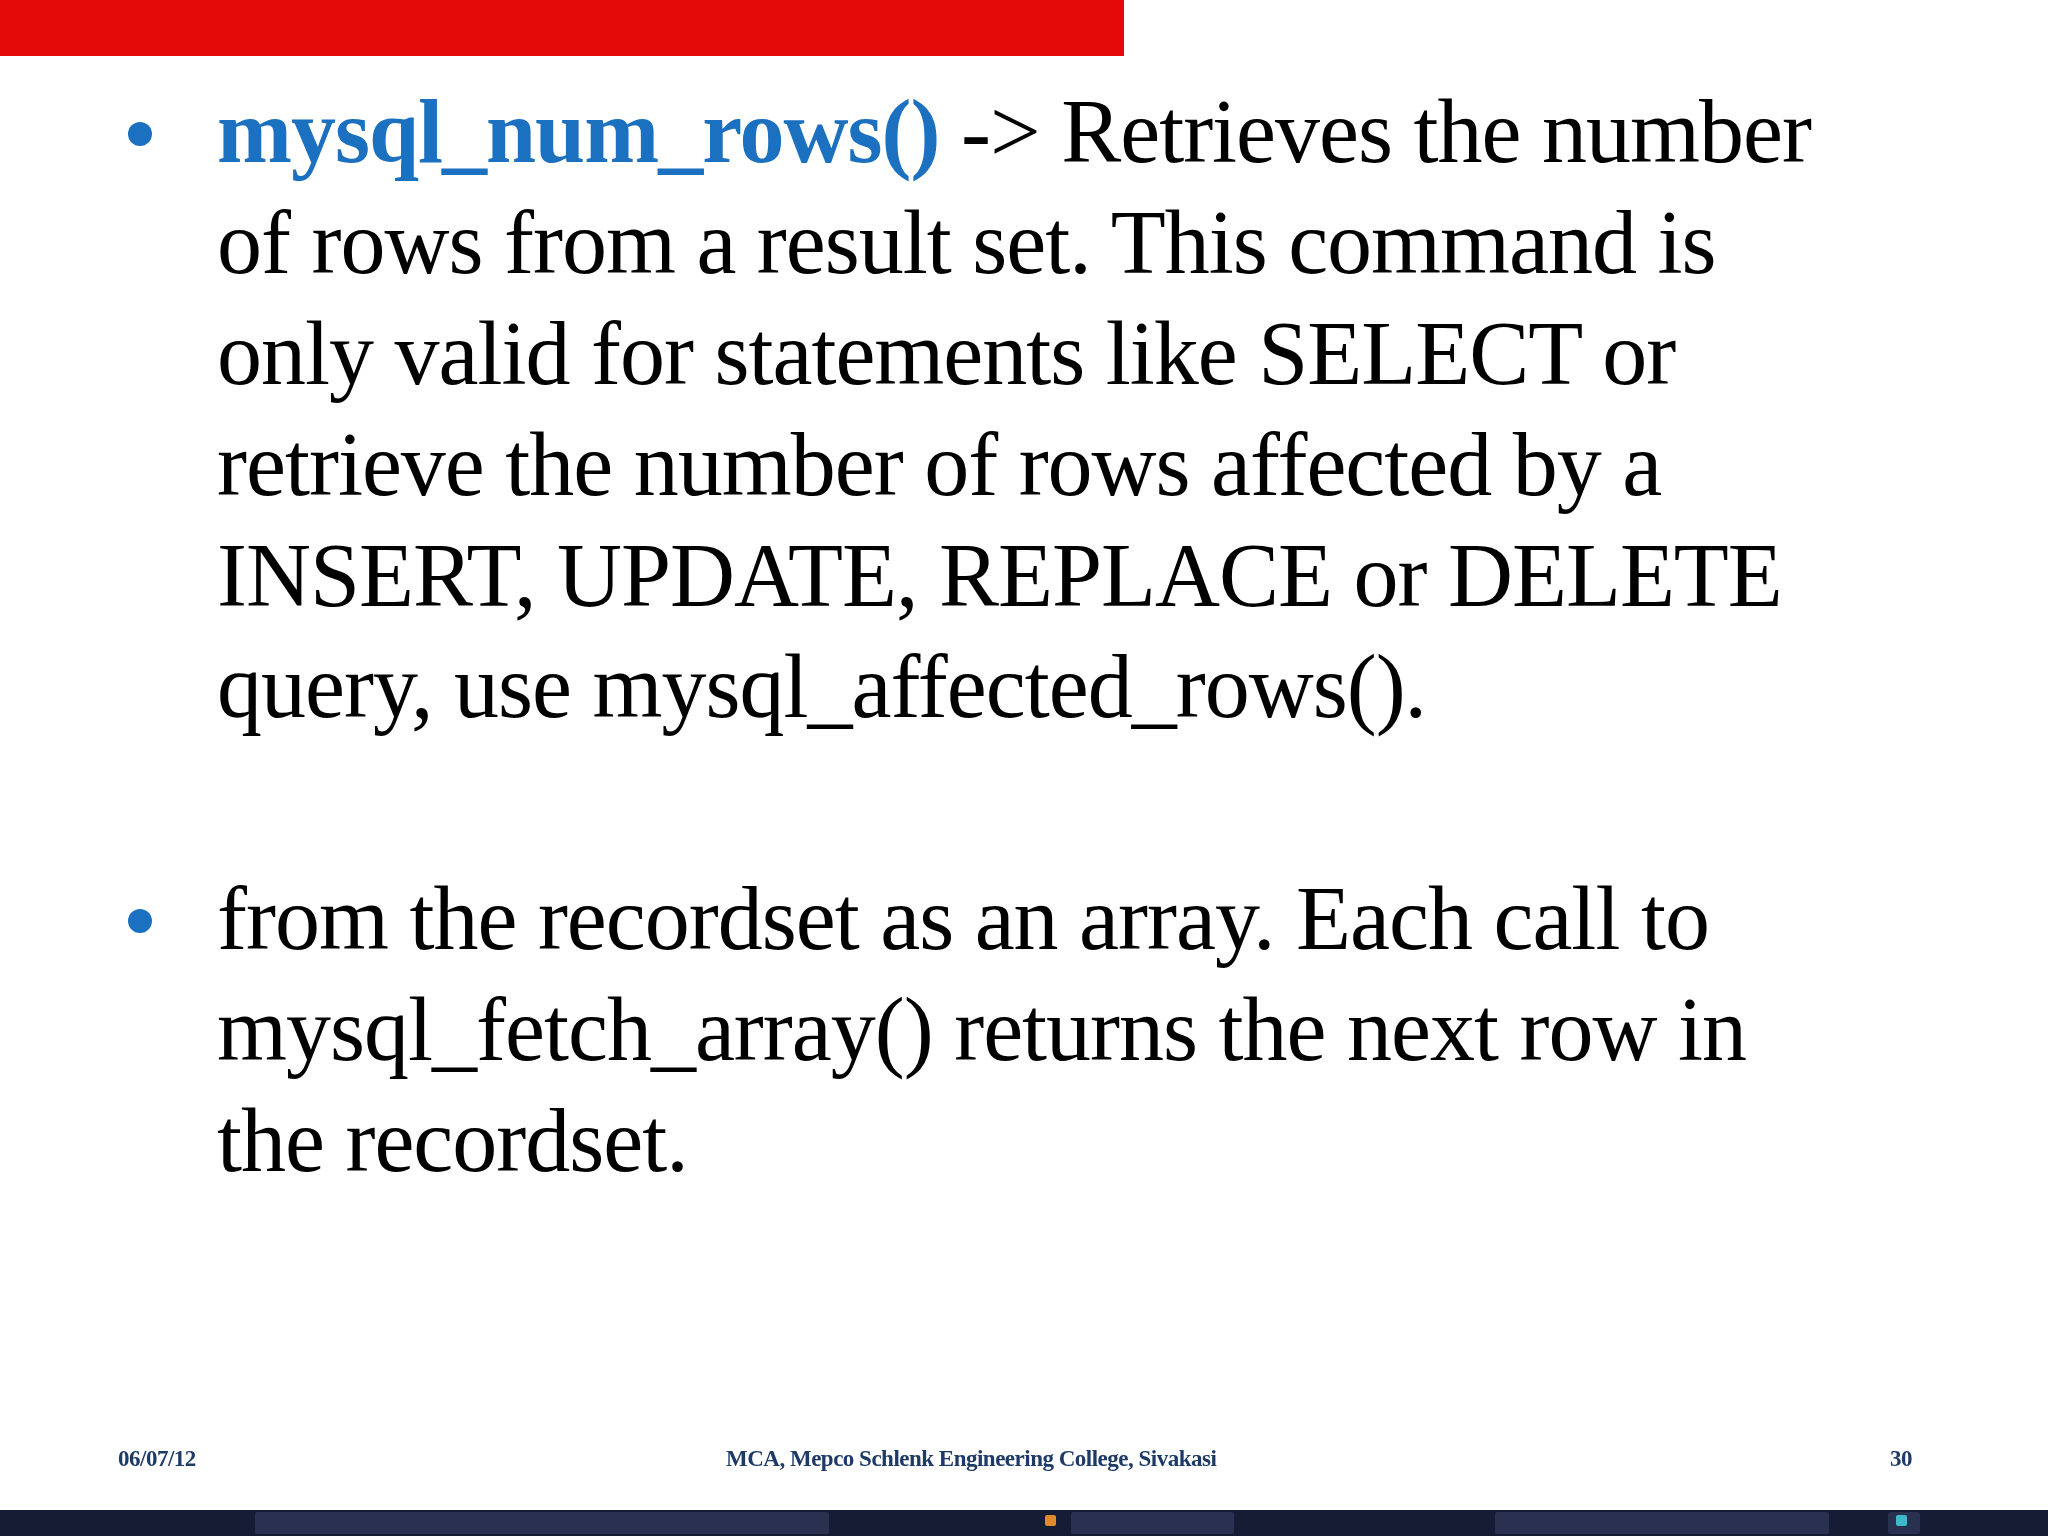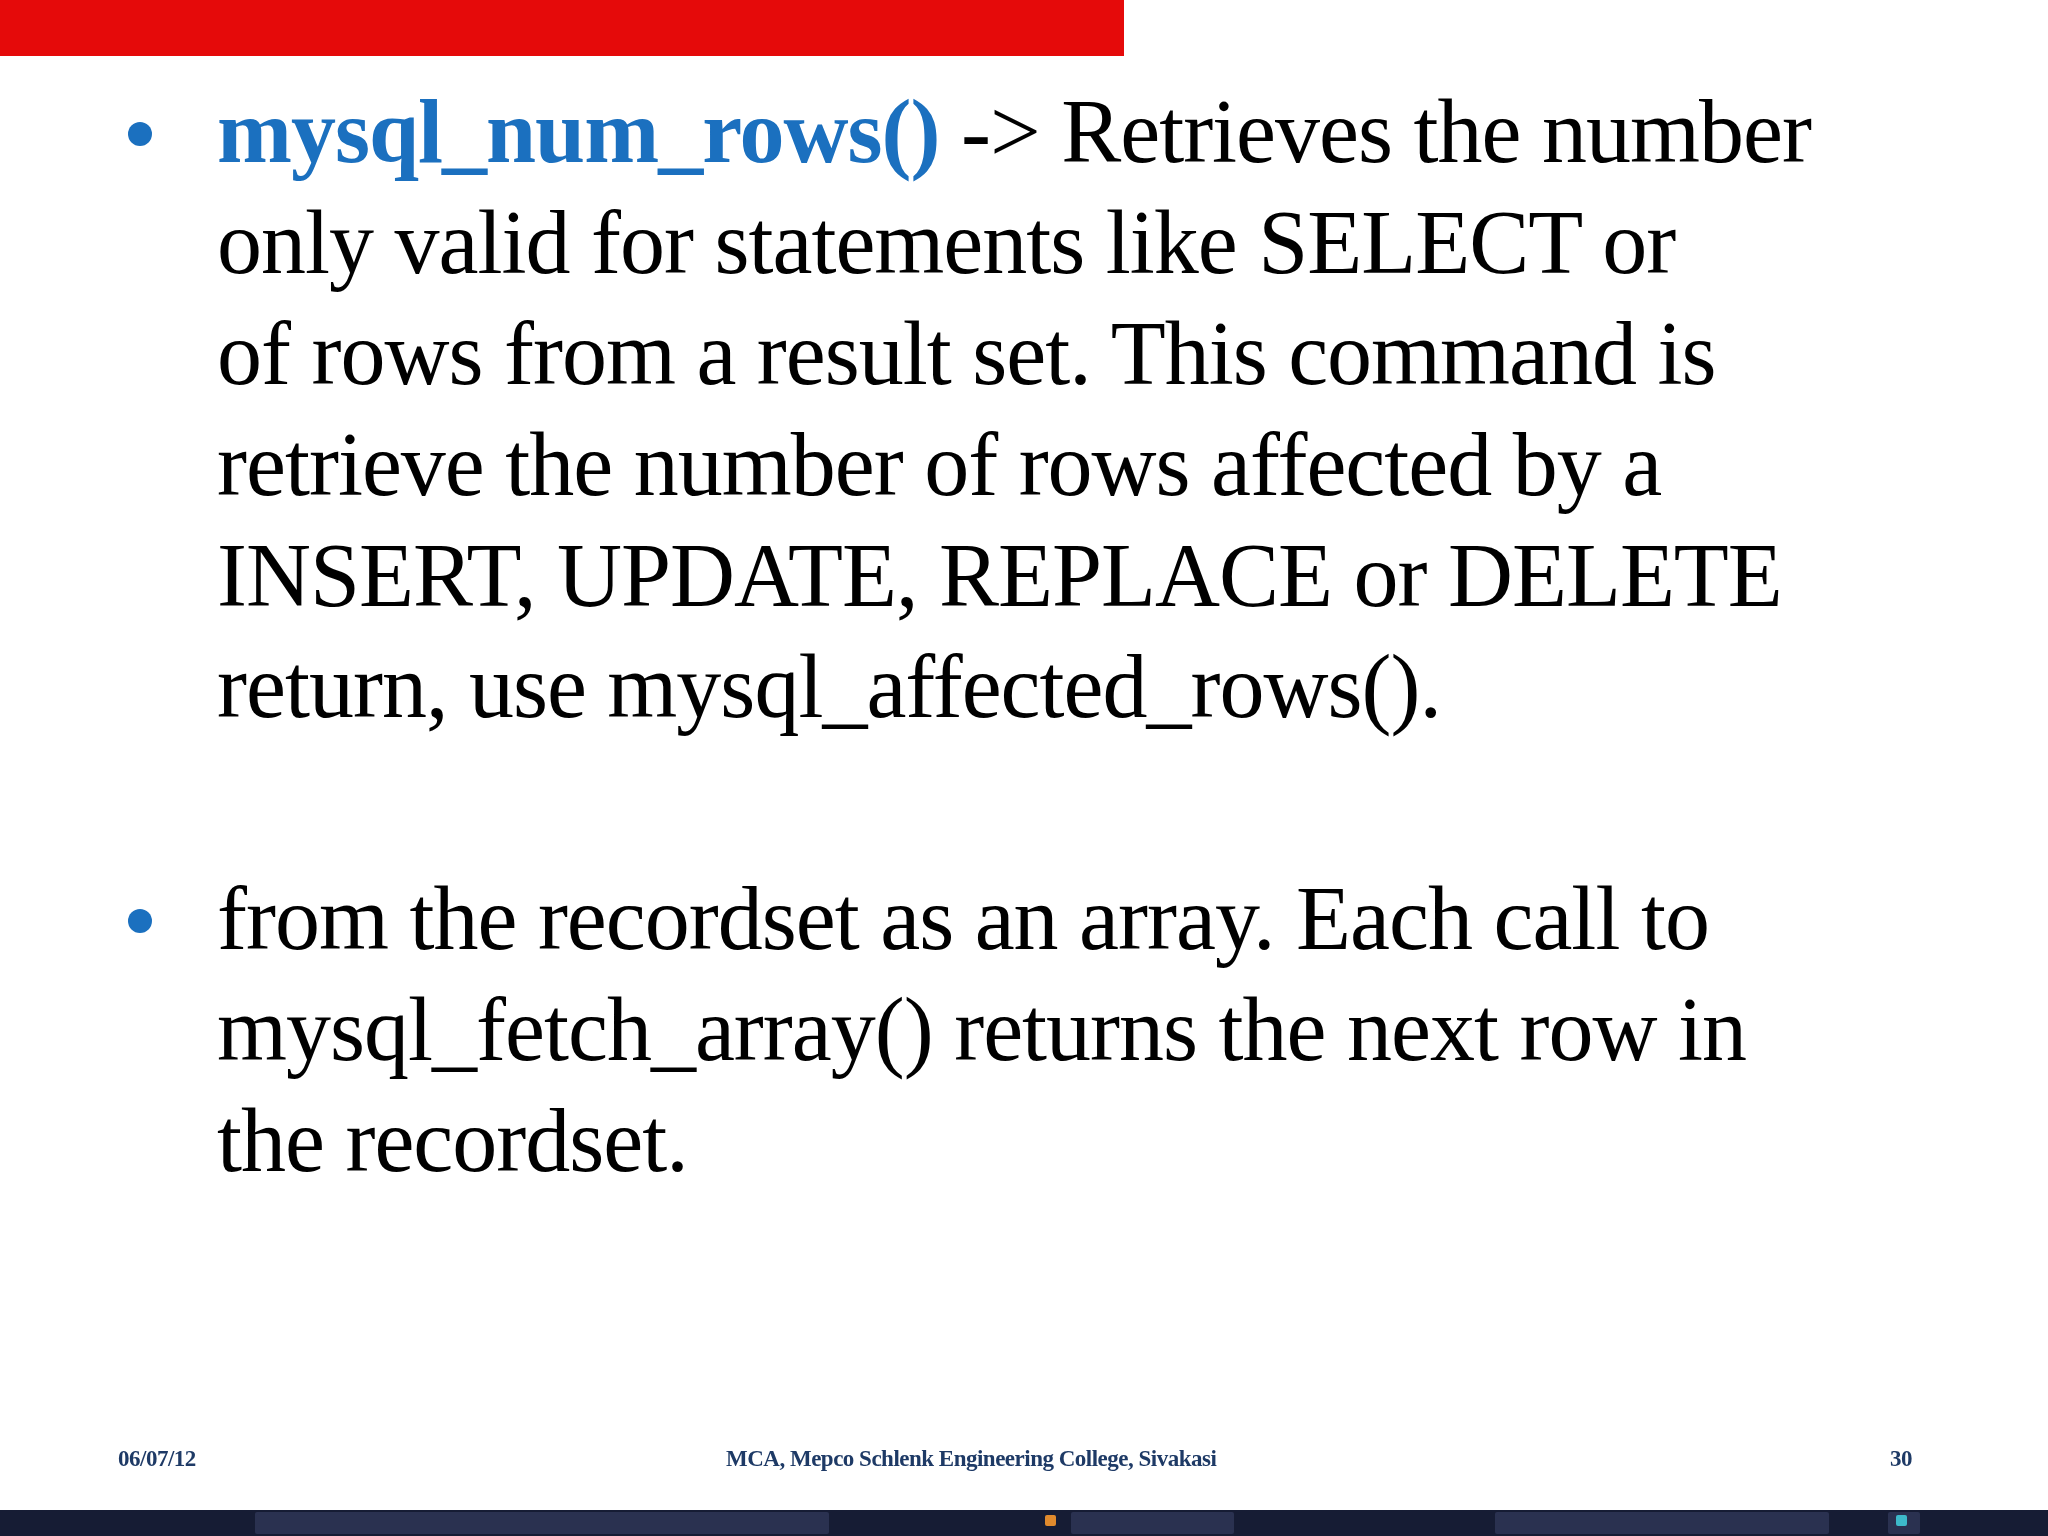--- a/index.html
+++ b/index.html
@@ -84,25 +84,25 @@
 </head>
 <body>
 
 <div class="top-red-bar"></div>
 
 <div class="bullet-dot dot1"></div>
 <div class="bullet-dot dot2"></div>
 
 <div class="bullet-block b1">
   <div class="line"><span class="func-name">mysql_num_rows()</span><span> -&gt; Retrieves the number</span></div>
+  <div class="line">of rows from a result set. This command is</div>
   <div class="line">only valid for statements like SELECT or</div>
-  <div class="line">of rows from a result set. This command is</div>
   <div class="line">retrieve the number of rows affected by a</div>
   <div class="line">INSERT, UPDATE, REPLACE or DELETE</div>
-  <div class="line">return, use mysql_affected_rows().</div>
+  <div class="line">query, use mysql_affected_rows().</div>
 </div>
 
 <div class="bullet-block b2">
   <div class="line">from the recordset as an array. Each call to</div>
   <div class="line">mysql_fetch_array() returns the next row in</div>
   <div class="line">the recordset.</div>
 </div>
 
 <div class="slide-footer">
   <span class="footer-date">06/07/12</span>

